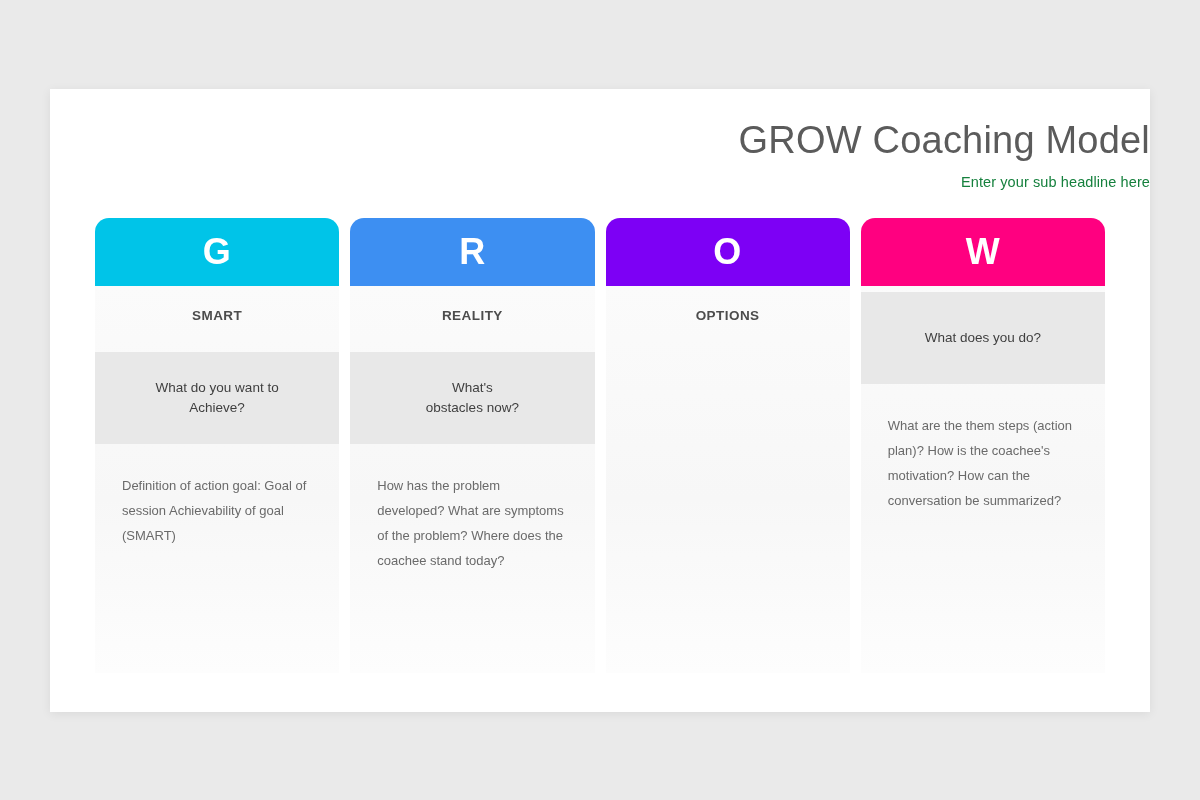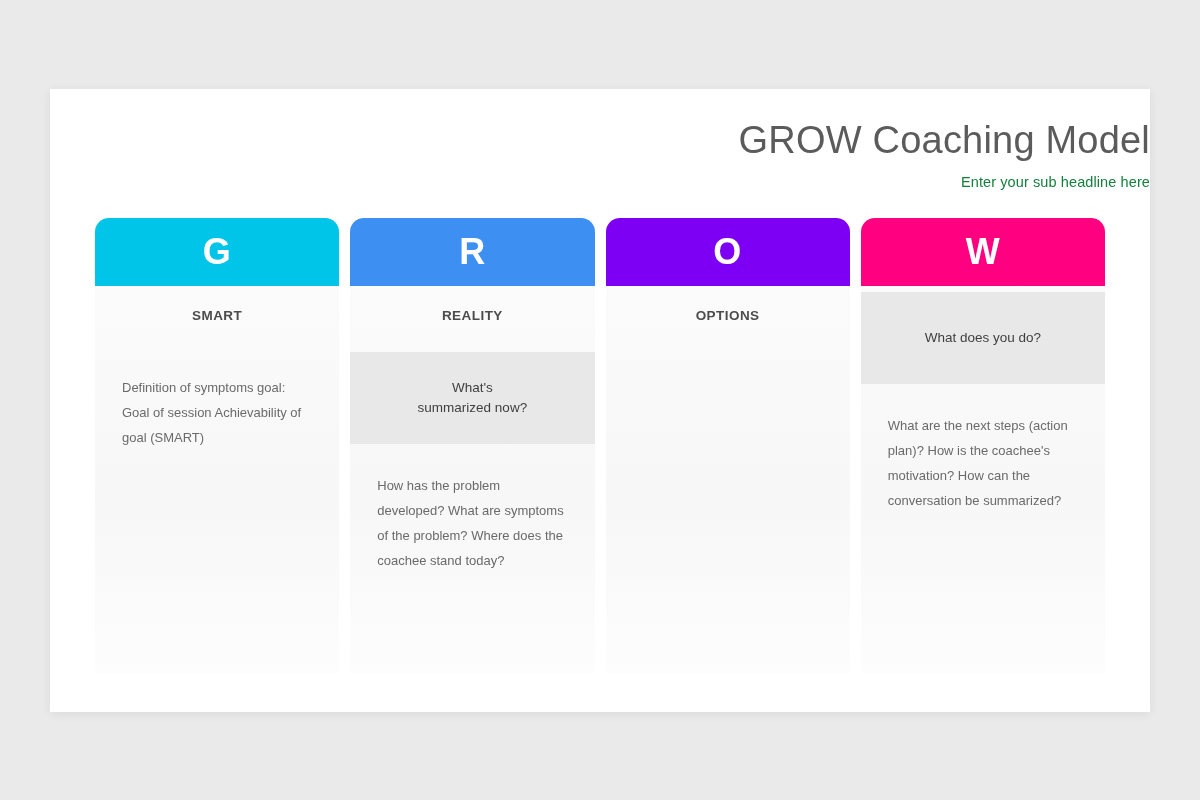--- a/index.html
+++ b/index.html
@@ -141,49 +141,51 @@
   </div>
 
   <div class="columns">
 
     <div class="column">
       <div class="col-header" style="background: rgb(0, 196, 232);">
         <span class="col-letter">G</span>
       </div>
       <div class="col-body">
         <div class="col-name">SMART</div>
-        <div class="col-text">Definition of symptoms goal: Goal of session Achievability of goal (SMART)</div>
+        <div class="col-question">What do you want to
+Achieve?</div>
+        <div class="col-text">Definition of action goal: Goal of session Achievability of goal (SMART)</div>
       </div>
     </div>
 
     <div class="column">
       <div class="col-header" style="background: rgb(61, 143, 242);">
         <span class="col-letter">R</span>
       </div>
       <div class="col-body">
         <div class="col-name">REALITY</div>
         <div class="col-question">What's
-summarized now?</div>
+obstacles now?</div>
         <div class="col-text">How has the problem developed? What are symptoms of the problem? Where does the coachee stand today?</div>
       </div>
     </div>
 
     <div class="column">
       <div class="col-header" style="background: rgb(125, 0, 245);">
         <span class="col-letter">O</span>
       </div>
       <div class="col-body">
         <div class="col-name">OPTIONS</div>
       </div>
     </div>
 
     <div class="column">
       <div class="col-header" style="background: rgb(255, 0, 128);">
         <span class="col-letter">W</span>
       </div>
       <div class="col-body">
         <div class="col-question">What does you do?</div>
-        <div class="col-text">What are the next steps (action plan)? How is the coachee's motivation? How can the conversation be summarized?</div>
+        <div class="col-text">What are the them steps (action plan)? How is the coachee's motivation? How can the conversation be summarized?</div>
       </div>
     </div>
 
   </div>
 </div>
 
 </body></html>

